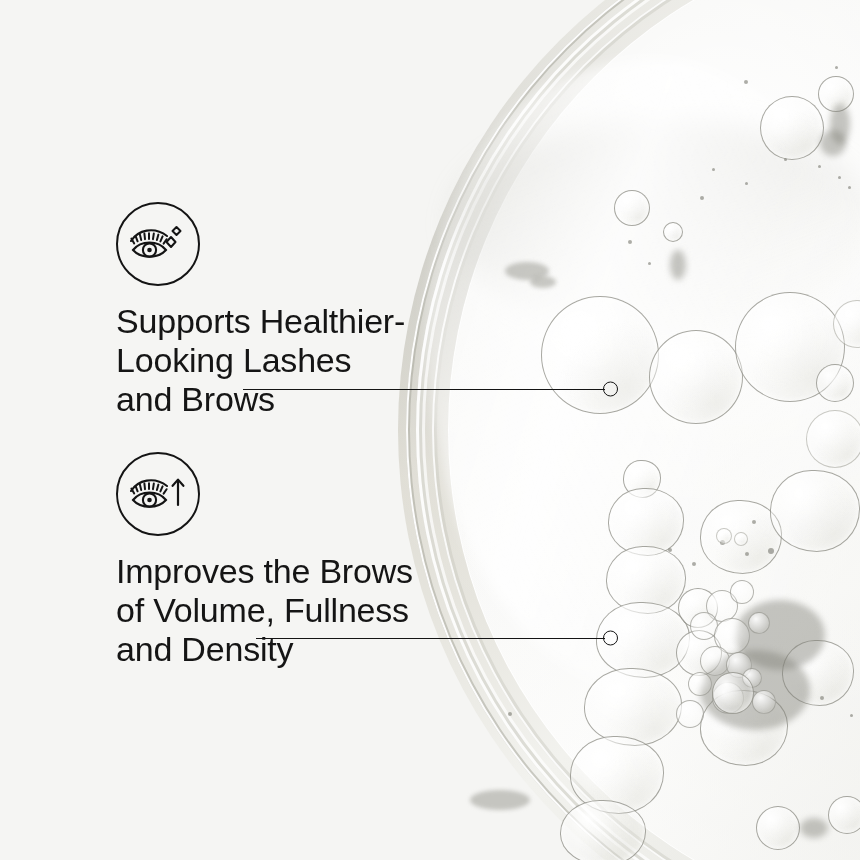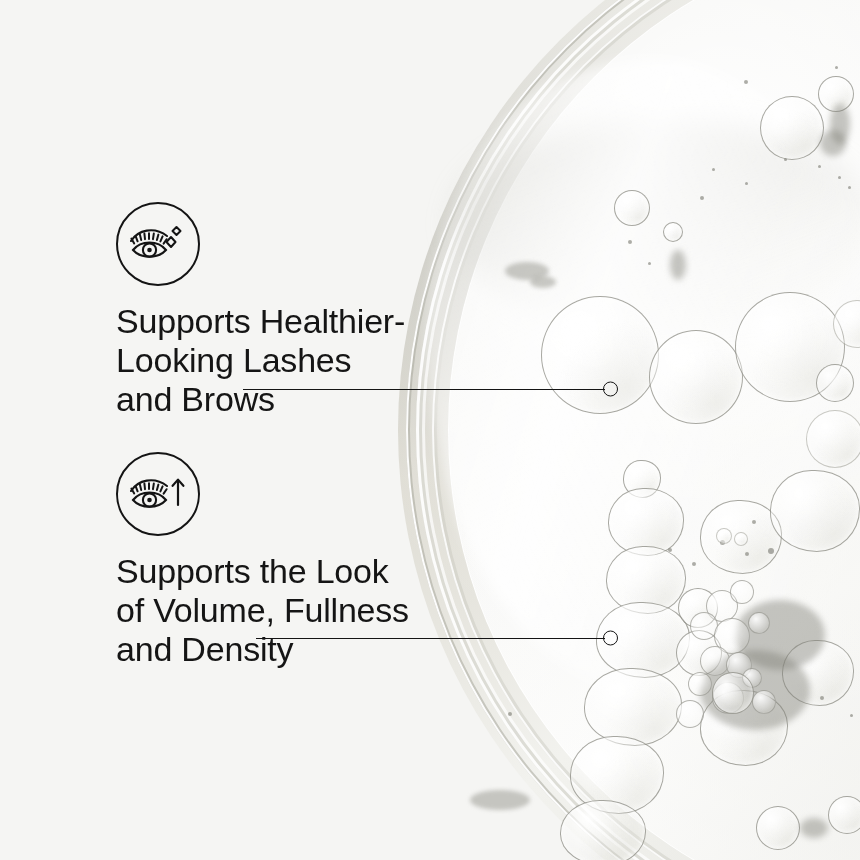--- a/index.html
+++ b/index.html
@@ -333,21 +333,21 @@
         <path d="M21 17 L21 11.3" stroke="#141414" stroke-width="2" stroke-linecap="round"></path>
         <path d="M25 17.2 L25.8 11.6" stroke="#141414" stroke-width="2" stroke-linecap="round"></path>
         <path d="M28.9 18 L30.4 12.6" stroke="#141414" stroke-width="2" stroke-linecap="round"></path>
         <path d="M32.4 19.4 L34.6 14.4" stroke="#141414" stroke-width="2" stroke-linecap="round"></path>
         <path d="M35.6 21.6 L38.6 17.2" stroke="#141414" stroke-width="2" stroke-linecap="round"></path>
 
         <path d="M50 33 L50 8" stroke="#141414" stroke-width="2.2" stroke-linecap="round"></path>
         <path d="M44.6 13.8 L50 7.6 L55.4 13.8" stroke="#141414" stroke-width="2.2" fill="none" stroke-linecap="round" stroke-linejoin="round"></path>
       </svg>
     </div>
-    <div class="benefit-text">Supports the Look
+    <div class="benefit-text">Improves the Brows
 of Volume, Fullness
 and Density</div>
   </div>
 
   <div class="connector" style="left:243px;top:382px;width:380px;height:14px;">
     <div class="line" style="width:362px;"></div>
     <div class="dot" style="left:360px;"></div>
   </div>
 
   <div class="connector" style="left:256px;top:631px;width:370px;height:14px;">

